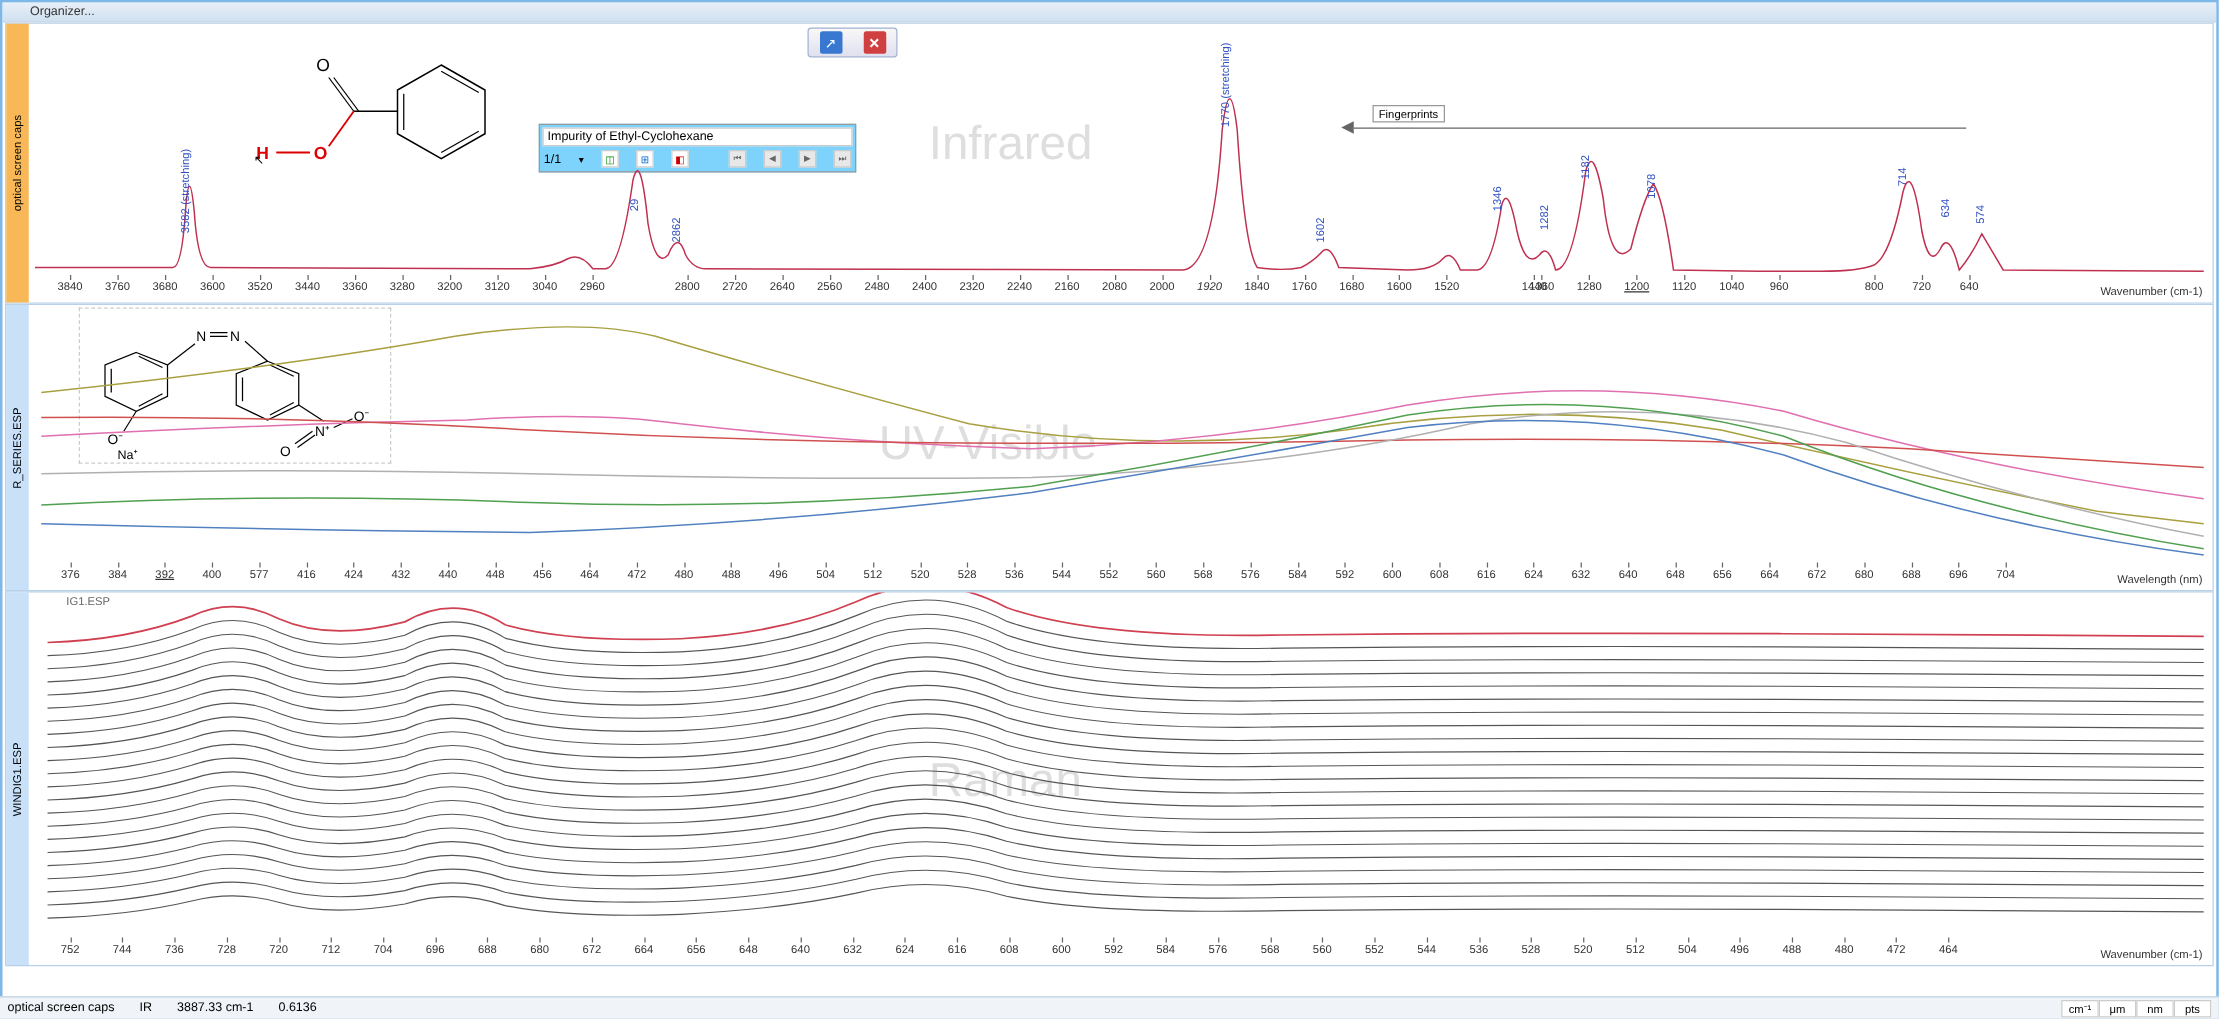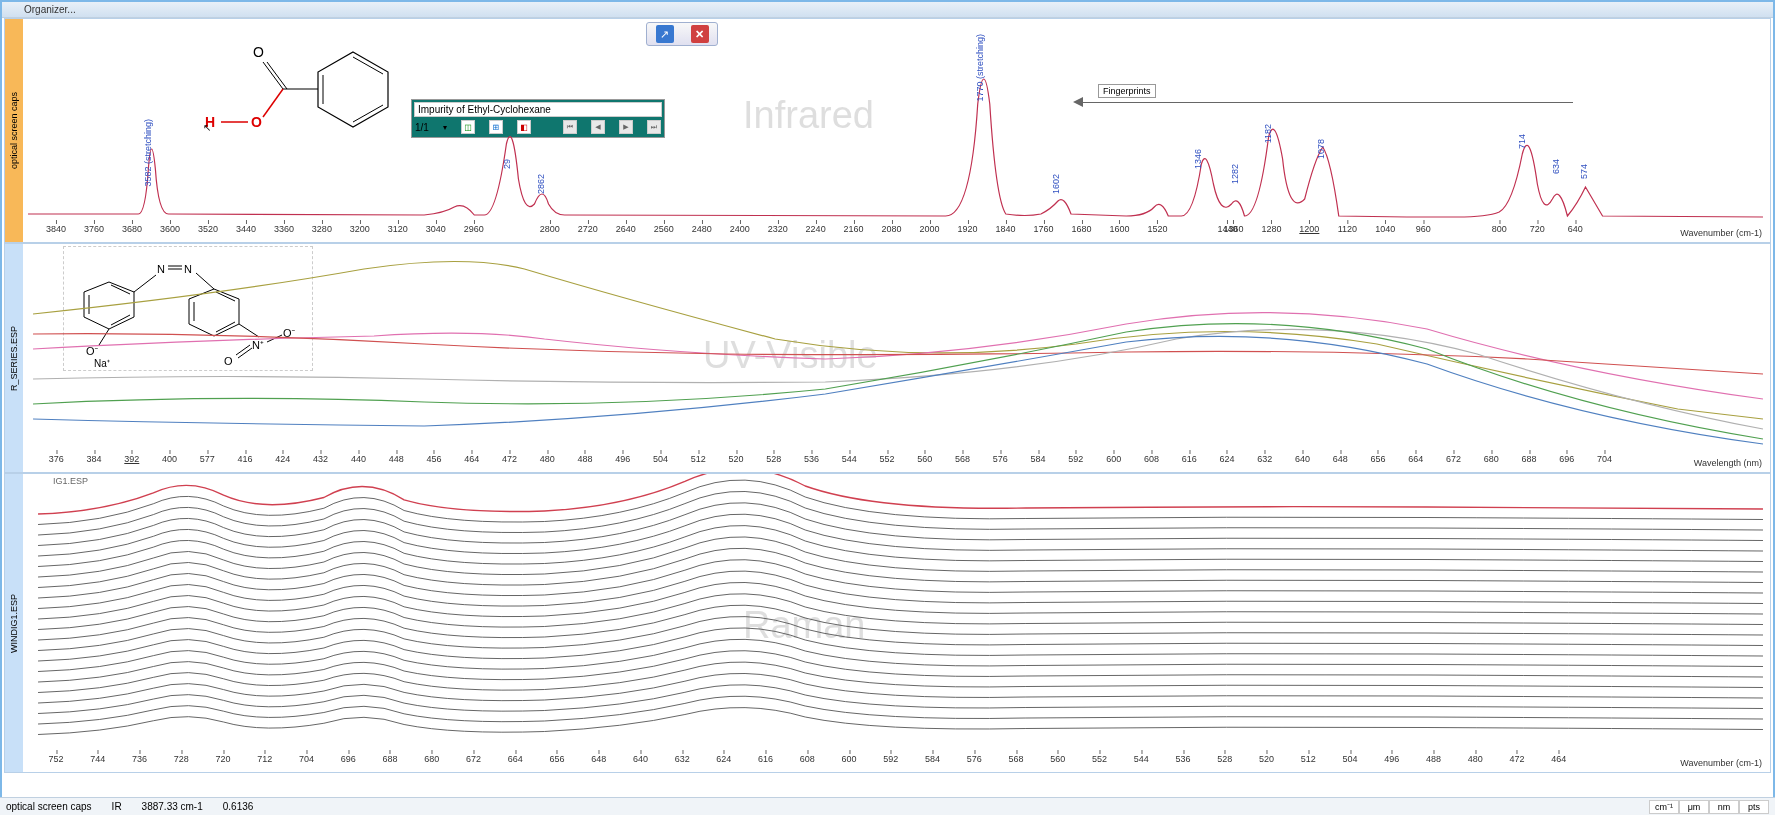--- a/index.html
+++ b/index.html
@@ -30,21 +30,21 @@
   .fingerprint-line { position: absolute; height: 1px; background: #666; }
   .fingerprint-arrow { position: absolute; width: 0; height: 0; border-right: 10px solid #666; border-top: 5px solid transparent; border-bottom: 5px solid transparent; }
   
   .structure-box { position: absolute; border: 1px dashed #ccc; background: rgba(255,255,255,0.9); }
   
   .toolbar-box { position: absolute; top: 3px; right: 1050px; width: 72px; height: 24px; background: linear-gradient(to bottom,#f8f8f8,#e0e0f0); border: 1px solid #a0b0d0; border-radius: 3px; display: flex; align-items: center; justify-content: space-around; }
   .toolbar-btn { width: 18px; height: 18px; display: flex; align-items: center; justify-content: center; border-radius: 2px; cursor: pointer; }
   .btn-expand { background: #3878d0; color: #fff; font-size: 11px; }
   .btn-close { background: #d04040; color: #fff; font-size: 11px; font-weight: bold; }
   
-  .impurity-box { position: absolute; top: 80px; left: 388px; border: 1px solid #999; background: #0f766e; padding: 2px; font-size: 10px; }
+  .impurity-box { position: absolute; top: 80px; left: 408px; border: 1px solid #999; background: #7dd3fc; padding: 2px; font-size: 10px; }
   .impurity-title { background: #fff; border: 1px solid #ccc; padding: 1px 3px; margin-bottom: 2px; }
   .impurity-toolbar { display: flex; align-items: center; gap: 14px; padding: 1px; justify-content: flex-end; }
   .imp-btn { width: 14px; height: 14px; border: 1px solid #ccc; background: #fff; display: inline-flex; align-items: center; justify-content: center; font-size: 8px; cursor: pointer; }
   .imp-nav { width: 14px; height: 14px; background: #e8e8e8; border: 1px solid #ccc; display: inline-flex; align-items: center; justify-content: center; font-size: 7px; cursor: pointer; color: #666;}
   
   .ig-label { position: absolute; top: 2px; left: 30px; font-size: 9px; color: #666; }
   
   .status-bar { position: absolute; bottom: 0; left: 0; right: 0; height: 18px; background: #f0f4f8; border-top: 1px solid #c0d0e0; display: flex; align-items: center; padding: 0 6px; font-size: 10px; gap: 20px; }
   .status-right { margin-left: auto; display: flex; gap: 0; }
   .unit-btn { width: 30px; height: 14px; border: 1px solid #ccc; background: #fff; font-size: 9px; display: flex; align-items: center; justify-content: center; cursor: pointer; }
@@ -146,21 +146,21 @@
         <span class="tick" style="left: 34.2%;">2720</span>
         <span class="tick" style="left: 36.5%;">2640</span>
         <span class="tick" style="left: 38.8%;">2560</span>
         <span class="tick" style="left: 41.1%;">2480</span>
         <span class="tick" style="left: 43.4%;">2400</span>
         <span class="tick" style="left: 45.7%;">2320</span>
         <span class="tick" style="left: 48%;">2240</span>
         <span class="tick" style="left: 50.3%;">2160</span>
         <span class="tick" style="left: 52.6%;">2080</span>
         <span class="tick" style="left: 54.9%;">2000</span>
-        <span class="tick" style="left: 57.2%;">1920</span>
+        <span class="tick" style="left: 57.2%; font-style: italic;">1920</span>
         <span class="tick" style="left: 59.5%;">1840</span>
         <span class="tick" style="left: 61.8%;">1760</span>
         <span class="tick" style="left: 64.1%;">1680</span>
         <span class="tick" style="left: 66.4%;">1600</span>
         <span class="tick" style="left: 68.7%;">1520</span>
         <span class="tick" style="left: 71%; margin-left: 32px;">1440</span>
         <span class="tick" style="left: 73.3%;">1360</span>
         <span class="tick" style="left: 75.6%;">1280</span>
         <span class="tick" style="left: 77.9%; text-decoration: underline;">1200</span>
         <span class="tick" style="left: 80.2%;">1120</span>

